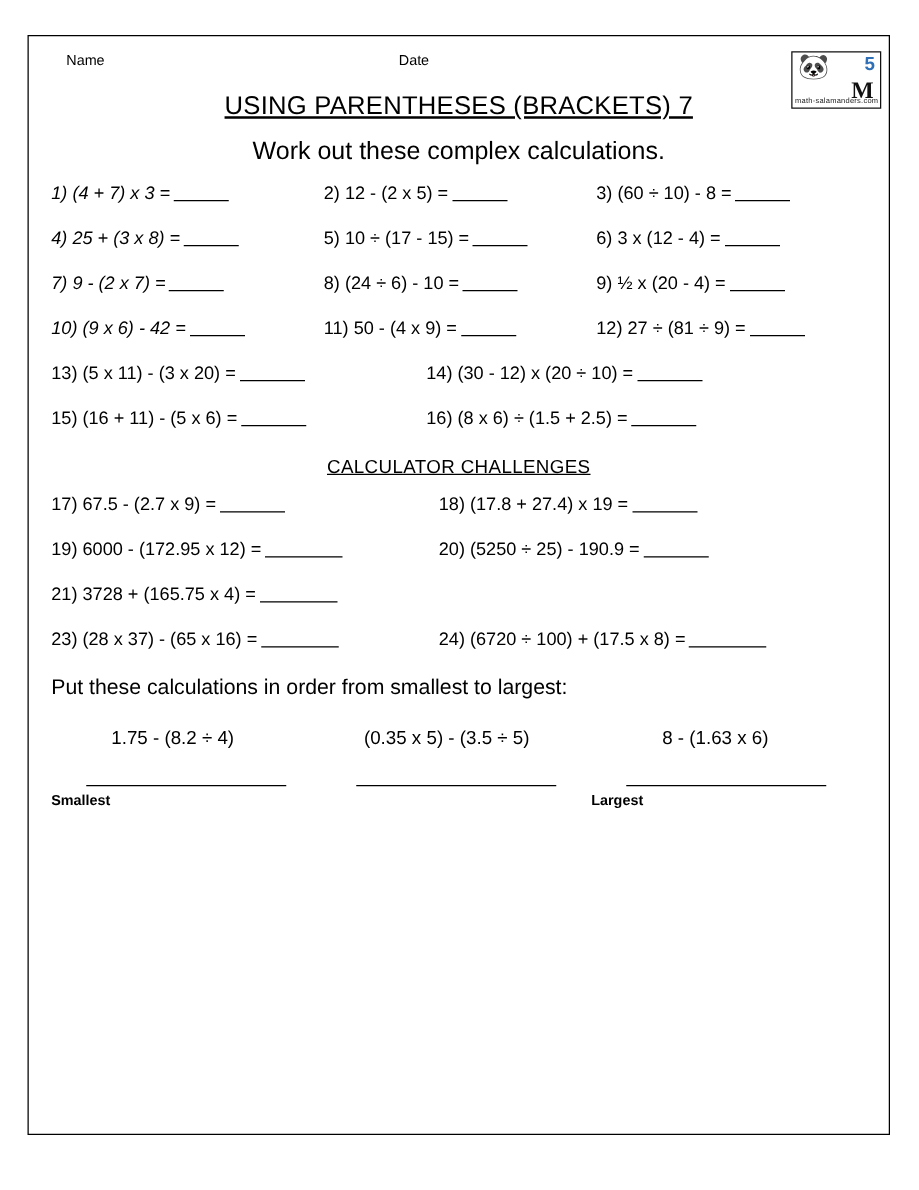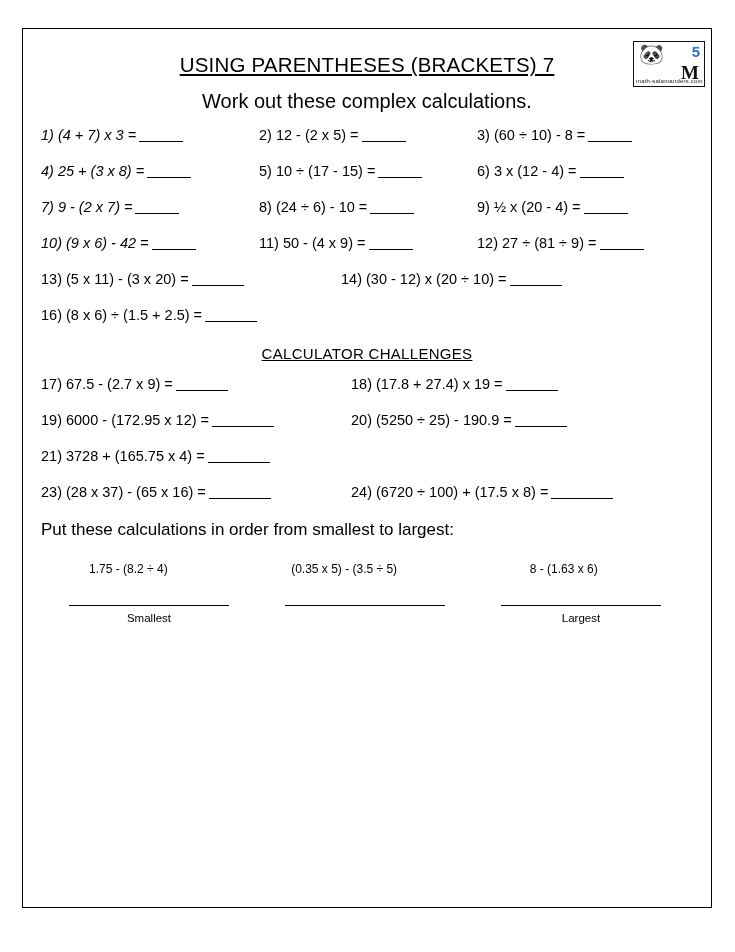--- a/index.html
+++ b/index.html
@@ -134,33 +134,34 @@
   .blank-s { display: inline-block; width: 44px; border-bottom: 1px solid #000; vertical-align: -2px; margin-left: 3px; }
   .blank-m { display: inline-block; width: 52px; border-bottom: 1px solid #000; vertical-align: -2px; margin-left: 3px; }
   .blank-l { display: inline-block; width: 62px; border-bottom: 1px solid #000; vertical-align: -2px; margin-left: 3px; }
   .order-prompt {
     margin-top: 20px;
     font-size: 17px;
   }
   .order-items {
     margin-top: 22px;
     display: flex;
-    font-size: 12px;
+    font-size: 15px;
     gap: 13px;
   }
   .order-items .oi:nth-child(1) { width: 245px; padding-left: 48px; box-sizing: border-box; }
   .order-items .oi:nth-child(2) { width: 235px; }
   .order-items .oi:nth-child(3) { width: 170px; }
   .answer-lines {
     margin-top: 28px;
     display: flex;
   }
   .answer-lines .al {
     width: 216px;
-    text-align: center;
+    text-align: left;
+    font-weight: bold;
   }
   .answer-lines .line {
     display: block;
     width: 160px;
     margin: 0 auto;
     border-bottom: 1px solid #000;
     height: 1px;
   }
   .answer-lines .lbl {
     display: block;
@@ -168,20 +169,24 @@
     font-size: 11.5px;
   }
   .answer-lines .al.mid .lbl { visibility: hidden; }
 </style>
 </head>
 <body>
 
 <div class="sheet">
   <div class="inner">
 
+    <div class="namedate">
+      <span class="name">Name</span>
+      <span class="date">Date</span>
+    </div>
 
     <div class="logo">
       <span class="figure">🐼</span>
       <span class="grade">5</span>
       <span class="mlogo">M</span>
       <span class="sitename">math-salamanders.com</span>
     </div>
 
     <h1 class="title">USING PARENTHESES (BRACKETS) 7</h1>
     <div class="subtitle">Work out these complex calculations.</div>
@@ -211,20 +216,21 @@
         <span class="q"><span>11) 50 - (4 x 9) =</span><span class="blank-s"></span></span>
         <span class="q"><span>12) 27 ÷ (81 ÷ 9) =</span><span class="blank-s"></span></span>
       </div>
 
       <div class="qrow cols2">
         <span class="q"><span>13) (5 x 11) - (3 x 20) =</span><span class="blank-m"></span></span>
         <span class="q"><span>14) (30 - 12) x (20 ÷ 10) =</span><span class="blank-m"></span></span>
       </div>
 
       <div class="qrow cols2">
+        <span class="q"><span>15) (16 + 11) - (5 x 6) =</span><span class="blank-m"></span></span>
         <span class="q"><span>16) (8 x 6) ÷ (1.5 + 2.5) =</span><span class="blank-m"></span></span>
       </div>
 
     </div>
 
     <div class="section-head">CALCULATOR CHALLENGES</div>
 
     <div class="rows">
 
       <div class="qrow cols2b">

